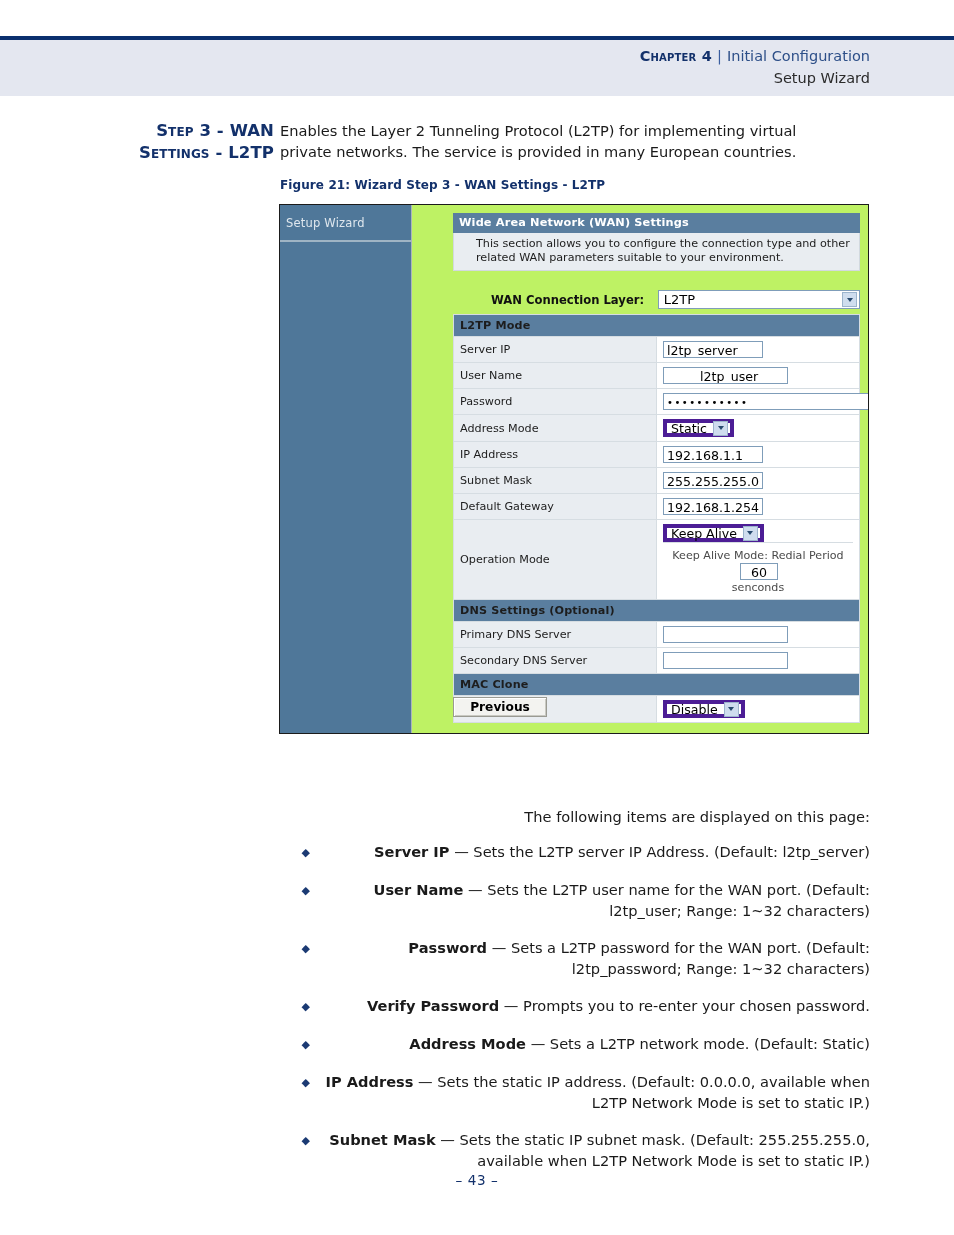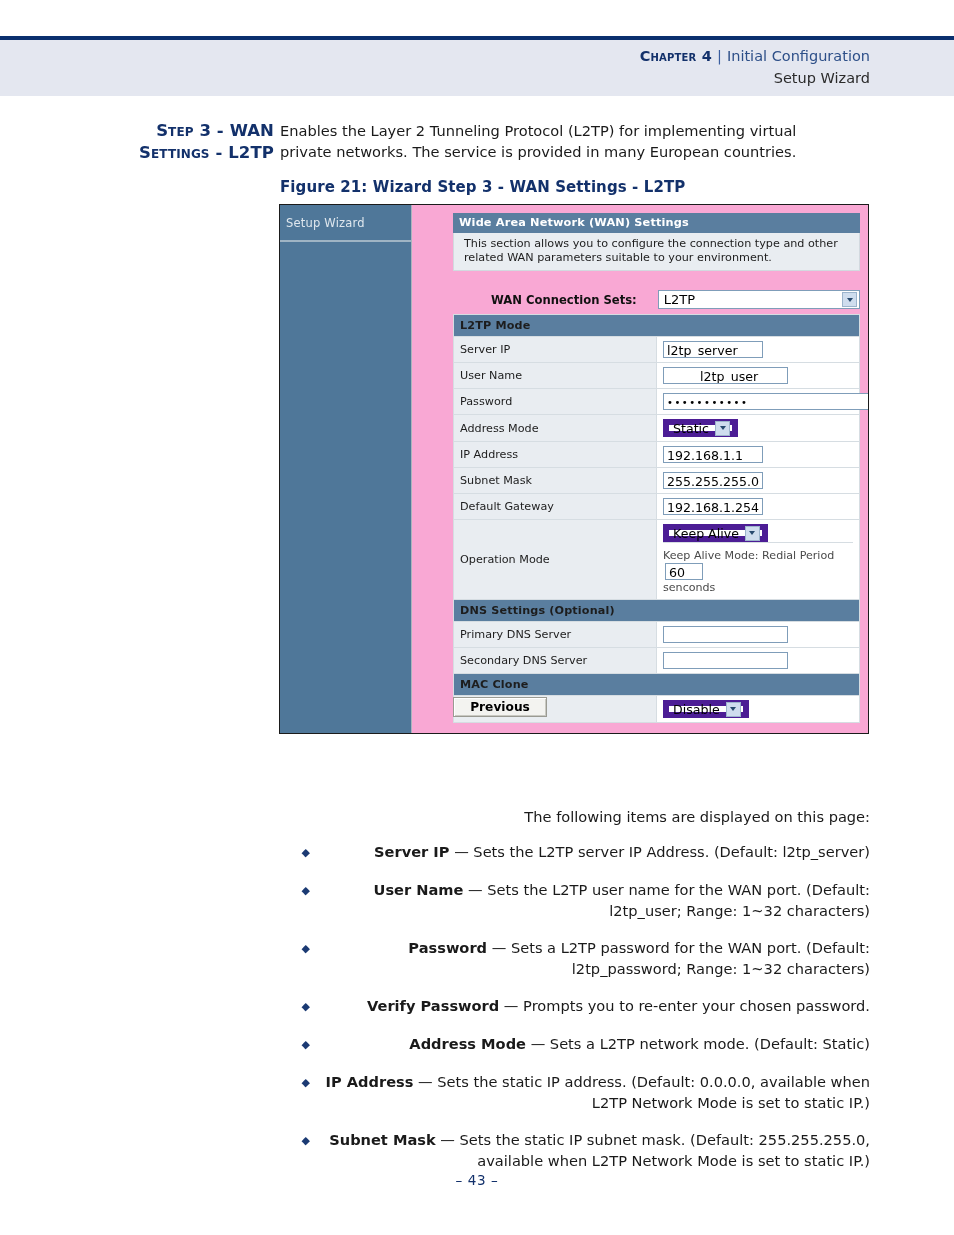--- a/index.html
+++ b/index.html
@@ -79,21 +79,21 @@
     font-size: 14.6px;
     line-height: 21px;
     color: #1a1a1a;
   }
 
   
   #figure-caption {
     position: absolute;
     left: 280px;
     top: 178px;
-    font-size: 15px;
+    font-size: 12px;
     font-weight: bold;
     color: #13316b;
     letter-spacing: 0.1px;
   }
 
   
   #figure-shot {
     position: absolute;
     left: 279px;
     top: 204px;
@@ -119,21 +119,21 @@
     color: #dfe7ee;
     font-size: 11.5px;
     padding: 11px 0 10px 6px;
     border-bottom: 2px solid #9fb4c4;
     letter-spacing: 0.2px;
   }
 
   
   .shot-main {
     flex: 1 1 auto;
-    background: #f9a8d4;
+    background: #bef264;
     padding: 0;
     position: relative;
   }
   .shot-inner {
     position: absolute;
     left: 41px;
     top: 8px;
     right: 8px;
   }
 
@@ -143,21 +143,21 @@
     font-size: 11.3px;
     font-weight: bold;
     padding: 3px 6px 4px 6px;
     letter-spacing: 0.15px;
   }
   .band-desc {
     background: #e9edf1;
     color: #1d1d1d;
     font-size: 11.2px;
     line-height: 14px;
-    padding: 4px 6px 5px 10px;
+    padding: 4px 6px 5px 22px;
     border: 1px solid #d2d9df;
     border-top: none;
   }
 
   .conn-type-row {
     display: flex;
     align-items: center;
     padding: 19px 0 5px 0;
   }
   .conn-type-label {
@@ -252,37 +252,38 @@
   .w38  { width: 38px; }
 
   .dots {
     letter-spacing: 1.5px;
     font-size: 10px;
   }
 
   .sel-sm {
     display: inline-flex;
     align-items: center;
-    border: 6px solid #4c1d95;
+    border: 4px solid #4c1d95;
     background: #fff;
     height: 18px;
     box-sizing: border-box;
     font-size: 12.6px;
     color: #000;
     padding-left: 4px;
     vertical-align: middle;
   }
   .sel-sm .cap { padding-right: 6px; white-space: nowrap; }
 
   .opmode-top { border-bottom: 1px solid #d6dde2; padding-bottom: 0; }
   .opmode-bot {
     font-size: 11.1px;
     color: #4a4a4a;
     line-height: 15px;
     padding-top: 5px;
+    text-align: center;
   }
   .opmode-bot .tb { margin-left: 2px; }
 
   
   .shot-buttons {
     position: absolute;
     left: 41px;
     right: 8px;
     top: 492px;
     display: flex;
@@ -373,21 +374,21 @@
     <div class="nav-item">Setup Wizard</div>
   </div>
 
   <div class="shot-main">
     <div class="shot-inner">
 
       <div class="band-head">Wide Area Network (WAN) Settings</div>
       <div class="band-desc">This section allows you to configure the connection type and other related WAN parameters suitable to your environment.</div>
 
       <div class="conn-type-row">
-        <div class="conn-type-label">WAN Connection Sets:</div>
+        <div class="conn-type-label">WAN Connection Layer:</div>
         <div class="sel-wide">
           <span>L2TP</span>
           <span class="sel-arrow"></span>
         </div>
       </div>
 
       <table class="cfg">
         <tbody>
             <tr>
           <td class="sect" colspan="2">L2TP Mode</td>

